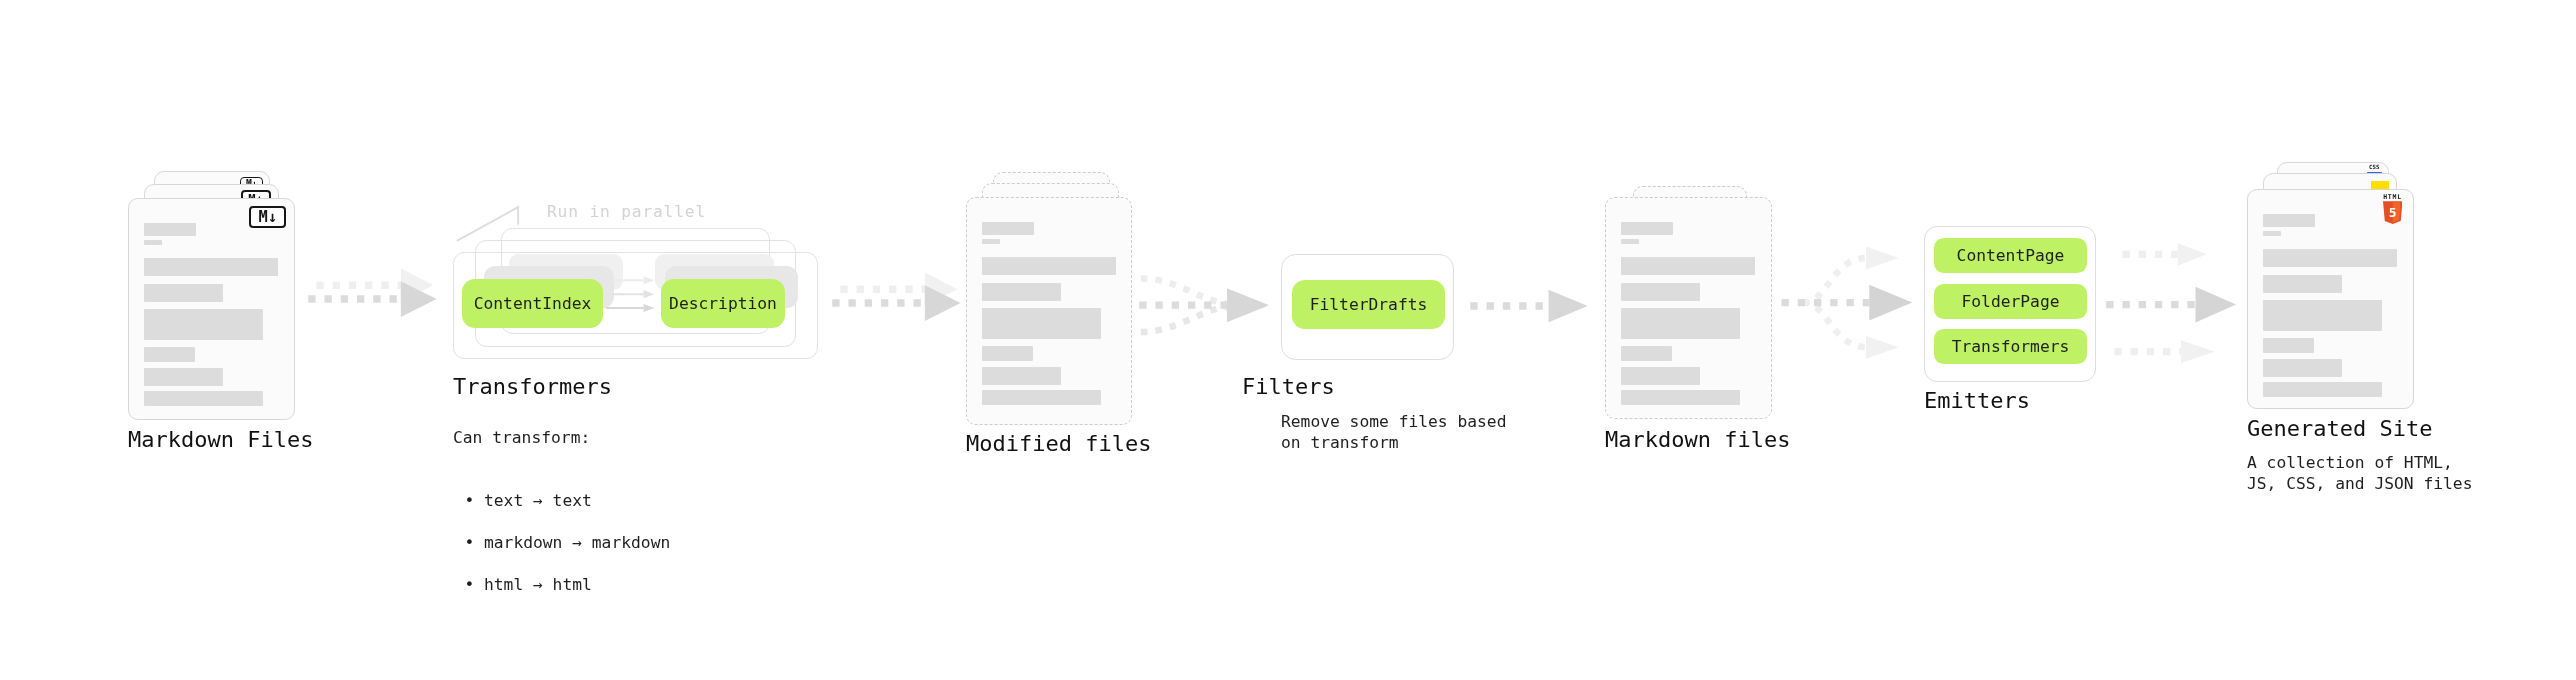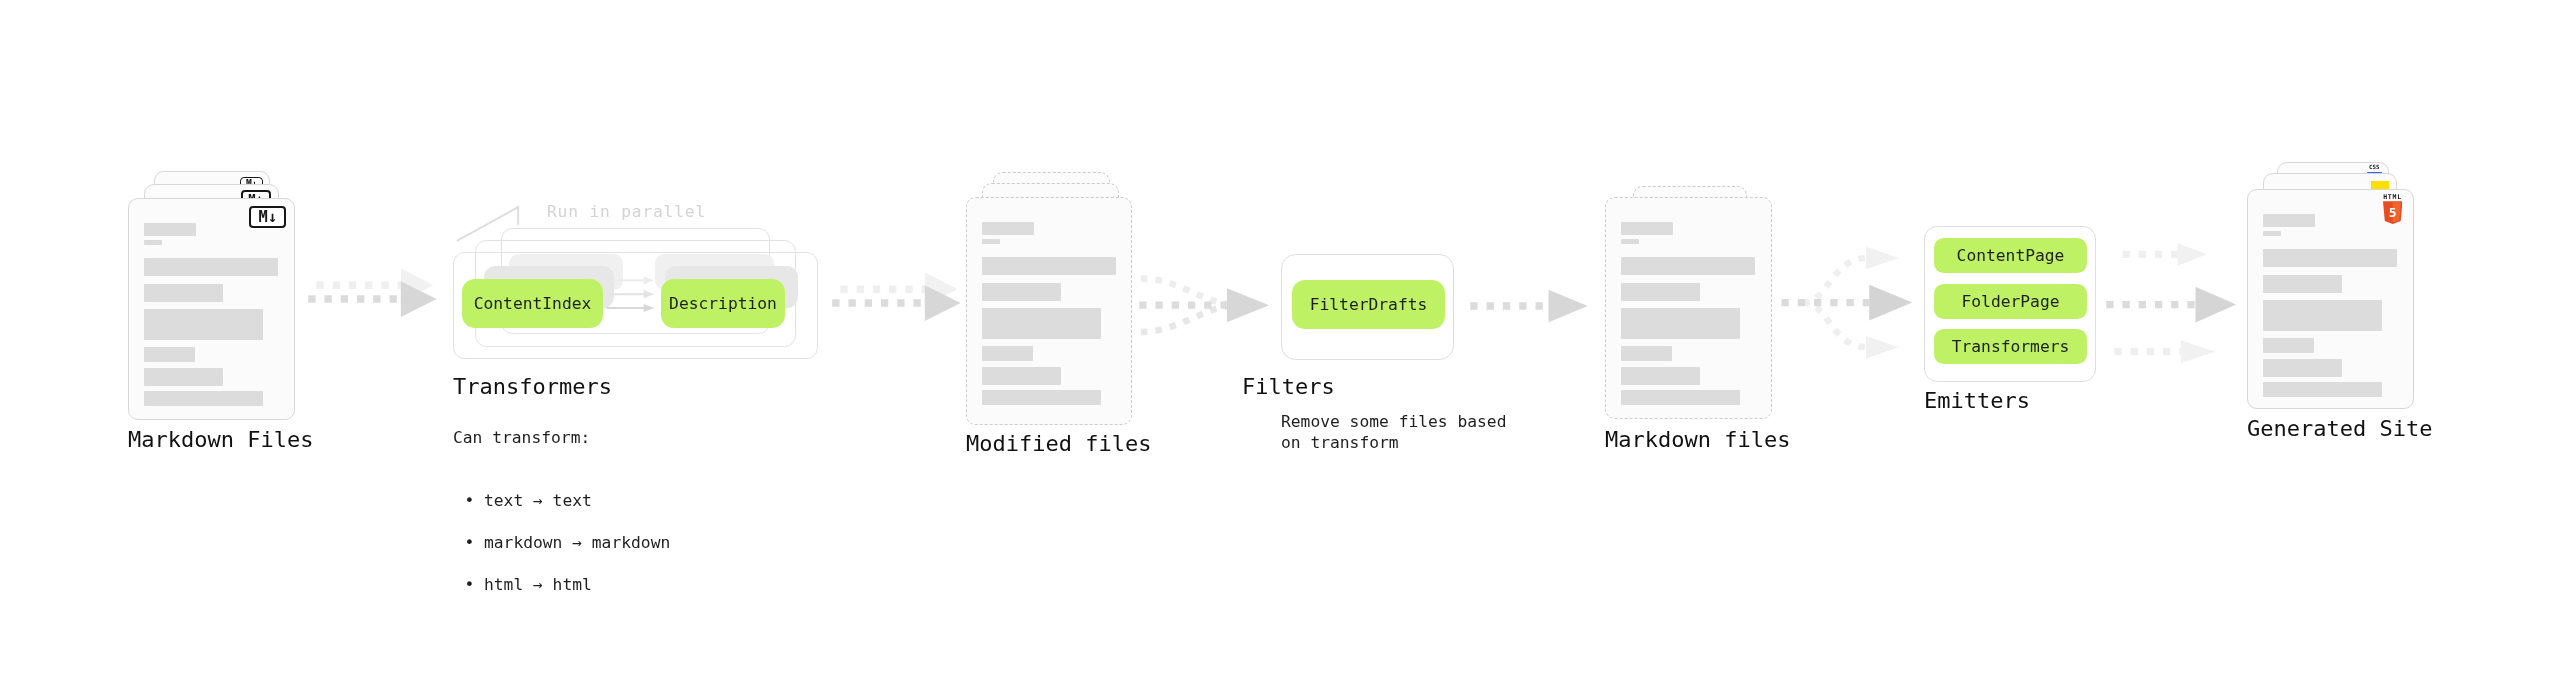--- a/index.html
+++ b/index.html
@@ -242,15 +242,17 @@
         <i class="bar"></i>
         <i class="bar"></i>
         <i class="bar"></i>
         <i class="bar"></i>
         <i class="bar"></i>
         <i class="bar"></i>
         <i class="bar"></i>
     </span>
   </div>
   <div class="section-label" style="left:2247px;top:416px;">Generated Site</div>
+  <div class="caption" style="left:2247px;top:452px;">A collection of HTML,
+JS, CSS, and JSON files</div>
 
 </div>
 
 
 </body></html>

